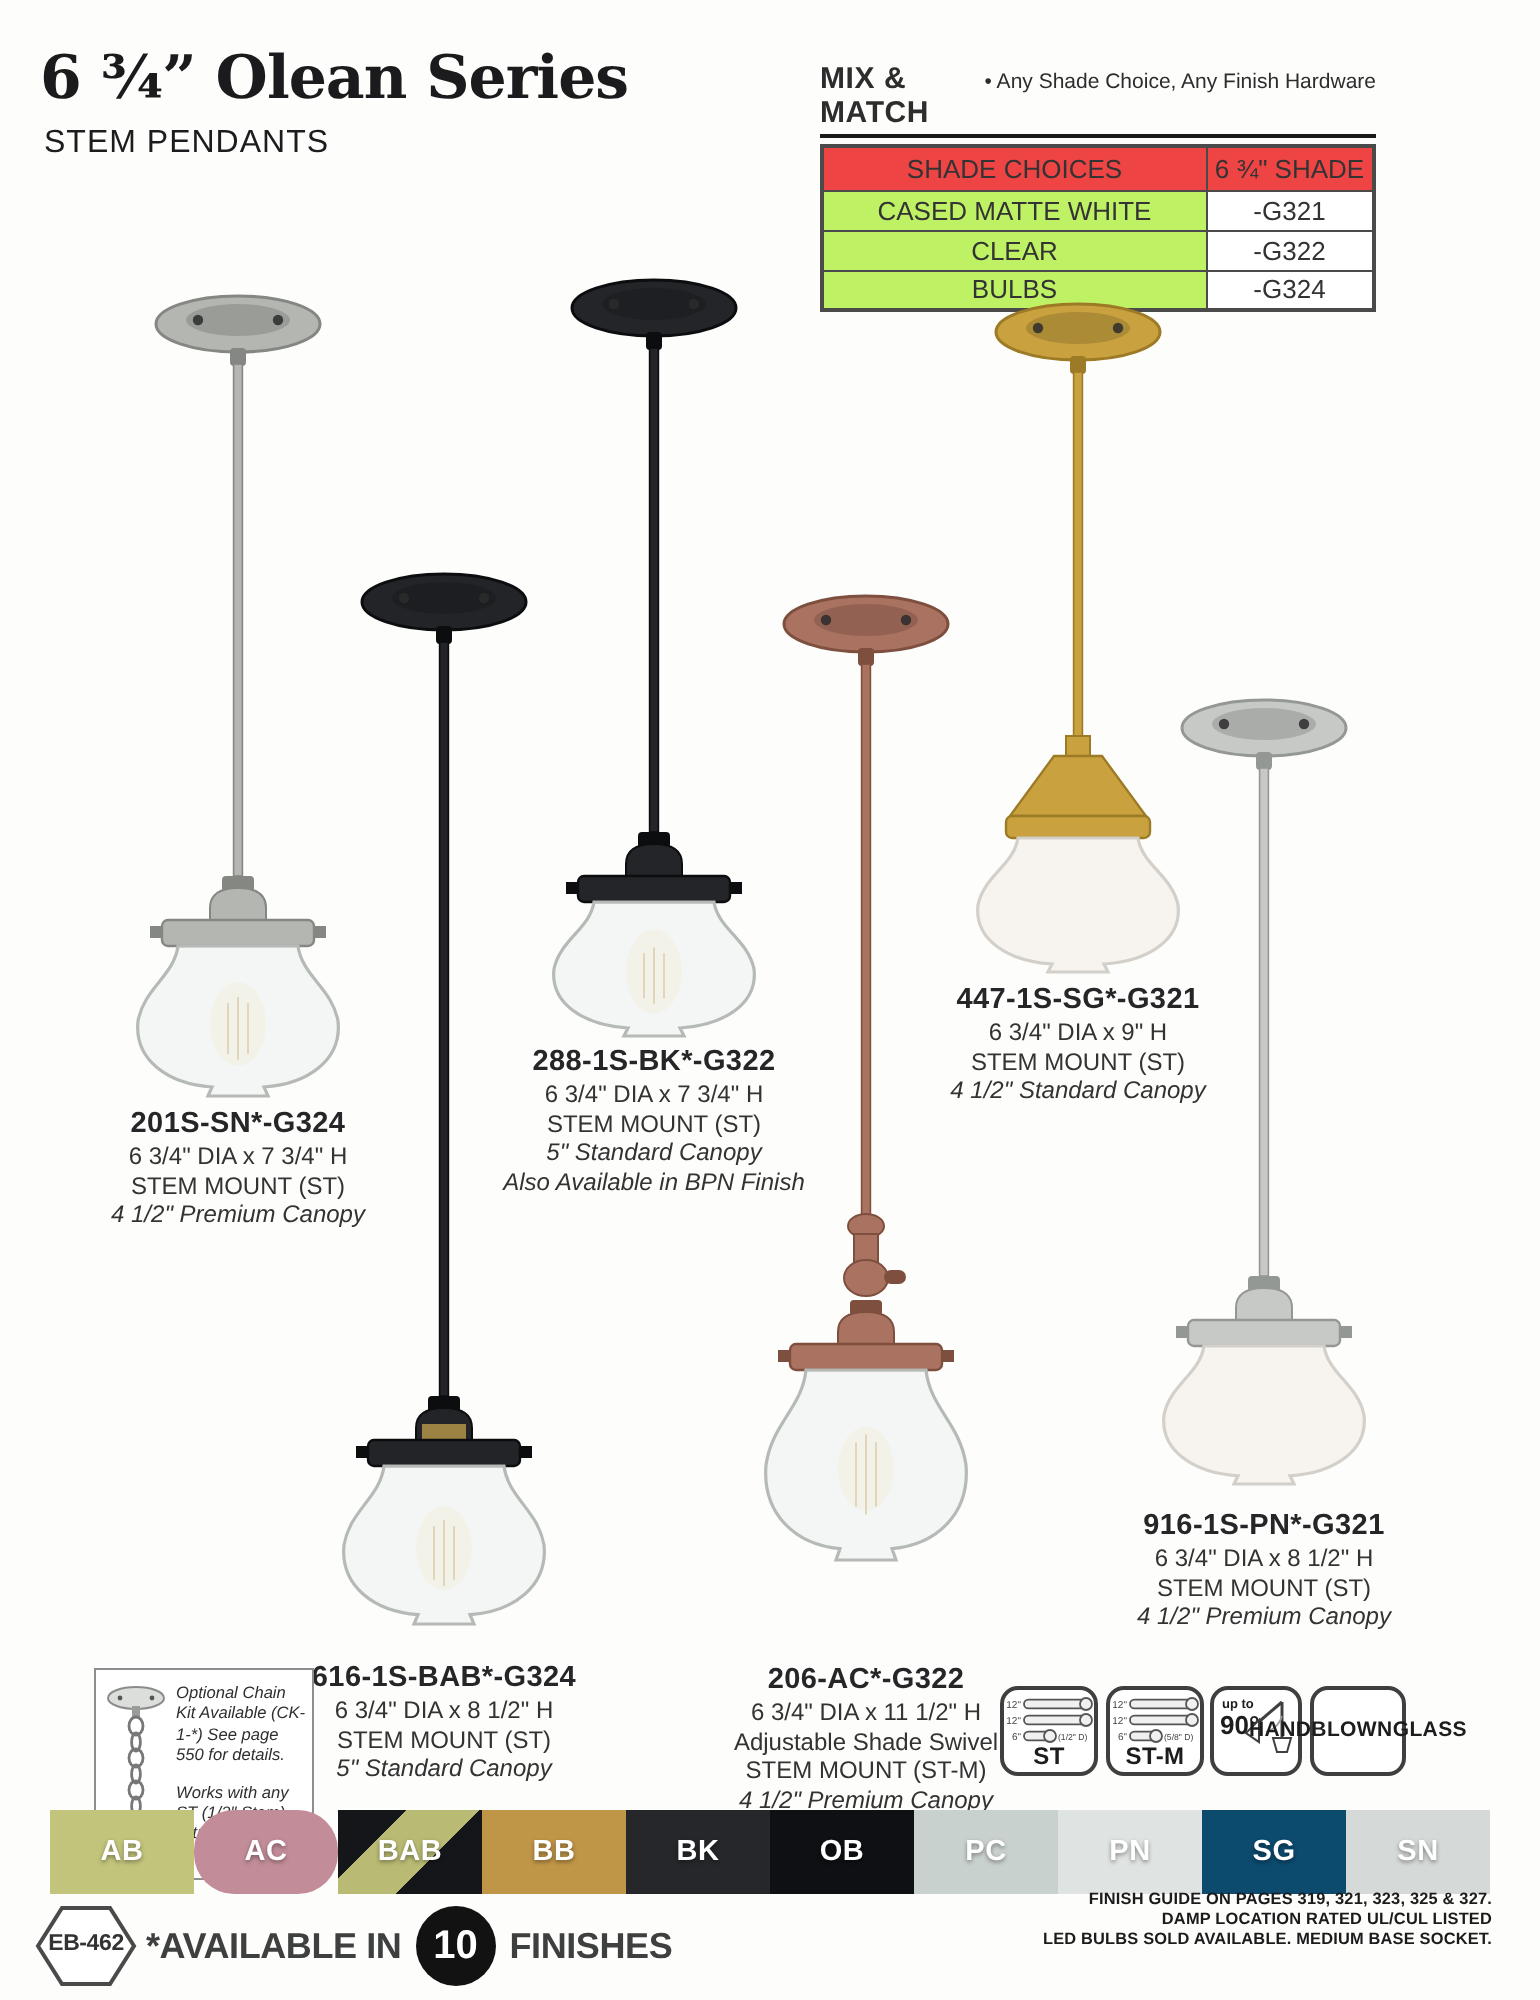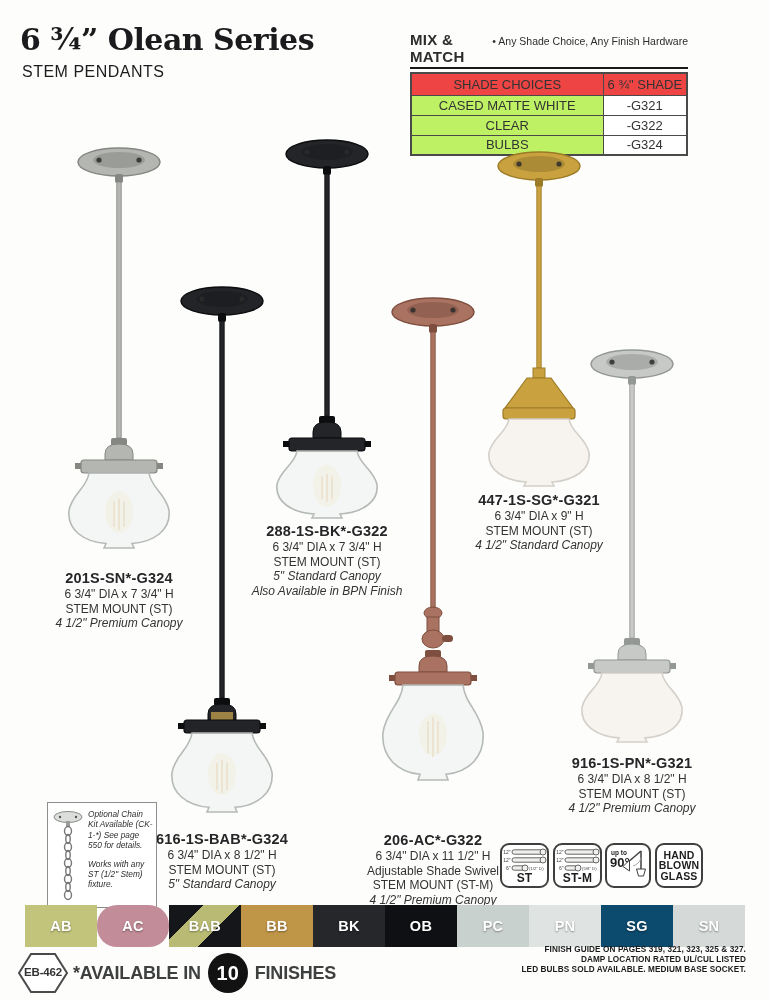--- a/index.html
+++ b/index.html
@@ -24,32 +24,32 @@
   .mm td.c2{background:#fff}
 
   
   .lamp{position:absolute}
   .plabel{position:absolute;width:220px;text-align:center}
   .pcode{font-size:14.5px;font-weight:700;color:#262628;letter-spacing:.2px;line-height:17px}
   .pspec{font-size:12px;line-height:14.5px;color:#333}
   .pnote{font-size:12px;line-height:14.5px;color:#333;font-style:italic}
 
   
-  .chainbox{position:absolute;left:47px;top:802px;width:110px;height:106px;border:1px solid #8e8e8e;
+  .chainbox{position:absolute;left:47px;top:834px;width:110px;height:106px;border:1px solid #8e8e8e;
             background:#fff;display:flex;padding:6px 3px 4px 5px}
   .chain-art{width:32px;flex:none}
   .chain-text{font-size:8.3px;font-style:italic;color:#2f2f2f;line-height:10.4px;padding-left:3px}
   .chain-text .t2{margin-top:8px}
 
   
   .badge{position:absolute;top:843px;height:45px;border:2px solid #3f3f3f;border-radius:9px;background:#fff}
   #badge-st{left:500px;width:49px}
   #badge-stm{left:553px;width:49px}
   #badge-deg{left:605px;width:46px}
-  #badge-hbg{left:655px;width:48px;display:flex;flex-direction:column;align-items:center;justify-content:center}
+  #badge-hbg{left:655px;width:48px;display:flex;align-items:center;justify-content:center}
   .badge .rods{position:absolute;left:1px;top:2px}
   .badge .blabel{position:absolute;left:0;right:0;bottom:1px;text-align:center;font-size:12px;
                  font-weight:700;color:#1d1d1d;letter-spacing:.2px}
   #badge-deg .upto{position:absolute;left:4px;top:4px;font-size:6.5px;font-weight:700;color:#1d1d1d}
   #badge-deg .ninety{position:absolute;left:3px;top:10px;font-size:13px;font-weight:700;color:#1d1d1d}
   #badge-deg .deg-art{position:absolute;right:1px;bottom:2px}
   #badge-hbg div{font-size:10.5px;font-weight:700;line-height:10.5px;color:#1d1d1d;letter-spacing:.2px}
 
   
   .swatches{position:absolute;left:25px;top:905px;width:720px;height:42px;display:flex}
@@ -196,21 +196,21 @@
         <rect x="57.8" y="36" width="4.4" height="254" fill="#c6c9c6" stroke="#949895" stroke-width="0.8"></rect>
         <rect x="52" y="290" width="16" height="8" rx="2" fill="#949895"></rect>
         <path d="M46,312 L46,306 Q46,296 60,296 Q74,296 74,306 L74,312 Z" fill="#c6c9c6" stroke="#949895" stroke-width="1"></path>
         <rect x="22" y="312" width="76" height="13" rx="3" fill="#c6c9c6" stroke="#949895" stroke-width="1.2"></rect>
         <rect x="16" y="315" width="6" height="6" fill="#949895"></rect>
         <rect x="98" y="315" width="6" height="6" fill="#949895"></rect>
         <path d="M30,325 C28,338.8 13,344.3 10,359.5 C8,377.4 25,388.5 47,389.9 L45,394.0 L75,394.0 L73,389.9 C95,388.5 112,377.4 110,359.5 C107,344.3 92,338.8 90,325 Z" fill="#f7f4f0" stroke="#d3cfc9" stroke-width="1.6"></path>
       </svg>
     </div>
   <div id="labels">
-      <div class="plabel" style="left: 9px; top: 570px;">
+      <div class="plabel" style="left: 9px; top: 554px;">
         <div class="pcode">201S-SN*-G324</div>
         <div class="pspec">6 3/4" DIA x 7 3/4" H</div>
         <div class="pspec">STEM MOUNT (ST)</div>
         <div class="pnote">4 1/2" Premium Canopy</div>
       </div>
       <div class="plabel" style="left: 217px; top: 523px;">
         <div class="pcode">288-1S-BK*-G322</div>
         <div class="pspec">6 3/4" DIA x 7 3/4" H</div>
         <div class="pspec">STEM MOUNT (ST)</div>
         <div class="pnote">5" Standard Canopy</div>

